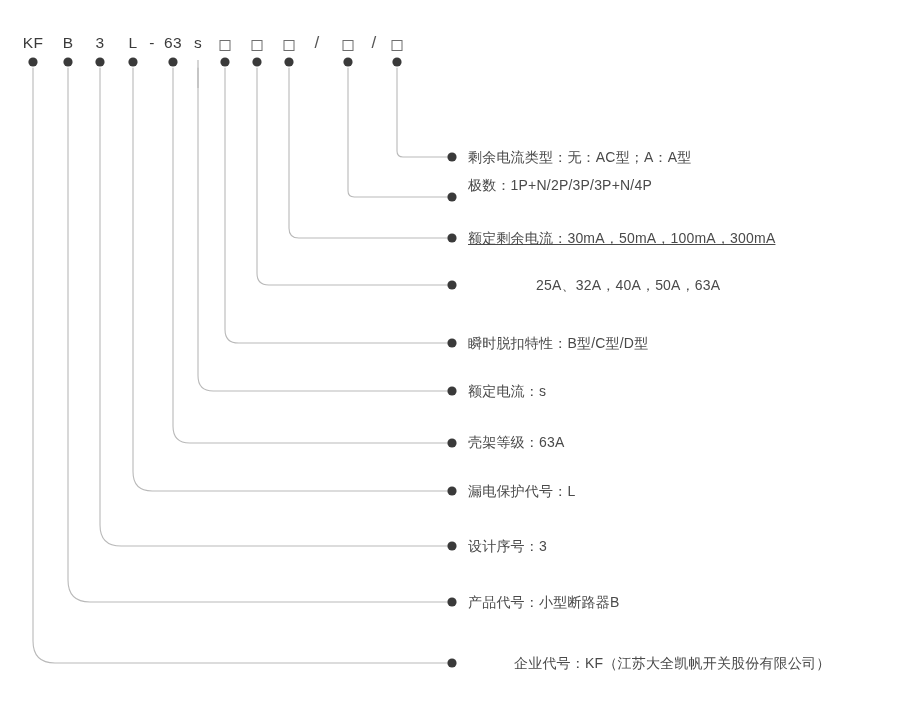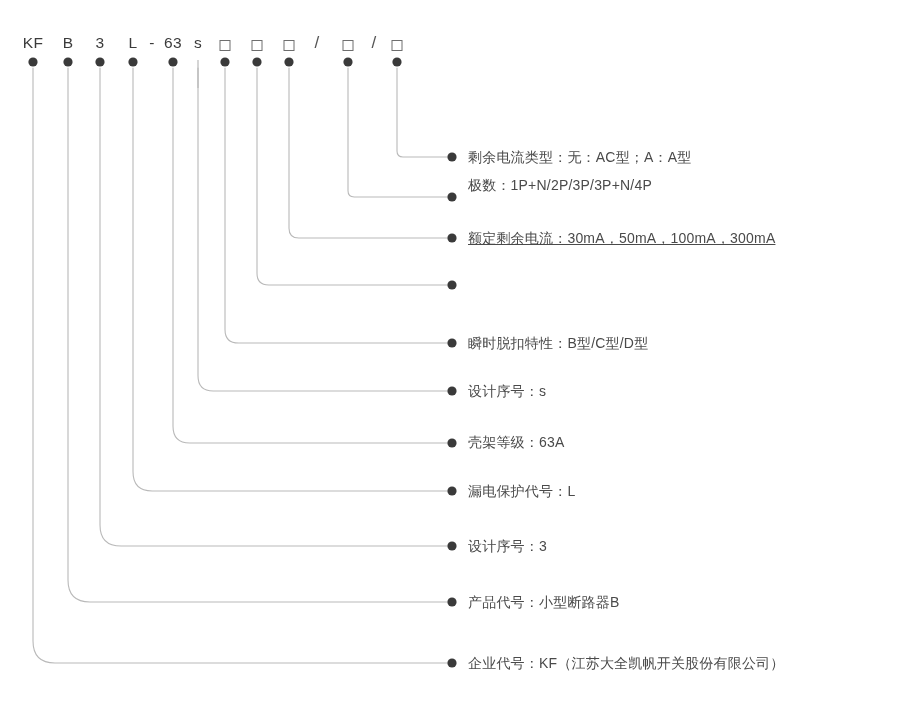--- a/index.html
+++ b/index.html
@@ -131,21 +131,21 @@
     <div class="code-tok sq" style="left: 289px;"><i></i></div>
     <div class="code-tok slash" style="left: 317px;">/</div>
     <div class="code-tok sq" style="left: 348px;"><i></i></div>
     <div class="code-tok slash" style="left: 374px;">/</div>
     <div class="code-tok sq" style="left: 397px;"><i></i></div>
   </div>
 <div id="labels">
     <div class="label" style="top: 146px;"><span>剩余电流类型：无：AC型；A：A型</span></div>
     <div class="label" style="top: 174px;"><span>极数：1P+N/2P/3P/3P+N/4P</span></div>
     <div class="label" style="top: 227px; text-decoration: underline;"><span>额定剩余电流：30mA，50mA，100mA，300mA</span></div>
-    <div class="label" style="top: 274px;"></div>
+    <div class="label" style="top: 274px;"><span class="l2">25A、32A，40A，50A，63A</span></div>
     <div class="label" style="top: 332px;"><span>瞬时脱扣特性：B型/C型/D型</span></div>
-    <div class="label" style="top: 380px;"><span>设计序号：s</span></div>
+    <div class="label" style="top: 380px;"><span>额定电流：s</span></div>
     <div class="label" style="top: 431px;"><span>壳架等级：63A</span></div>
     <div class="label" style="top: 480px;"><span>漏电保护代号：L</span></div>
     <div class="label" style="top: 535px; text-align: right;"><span>设计序号：3</span></div>
     <div class="label" style="top: 591px; text-align: right;"><span>产品代号：小型断路器B</span></div>
-    <div class="label" style="top: 652px;"><span>企业代号：KF（江苏大全凯帆开关股份有限公司）</span></div>
+    <div class="label" style="top: 652px; margin-left: 46px;"><span>企业代号：KF（江苏大全凯帆开关股份有限公司）</span></div>
   </div>
 
 </body></html>

